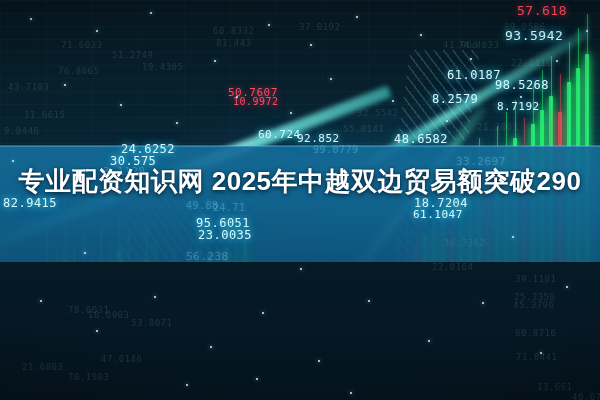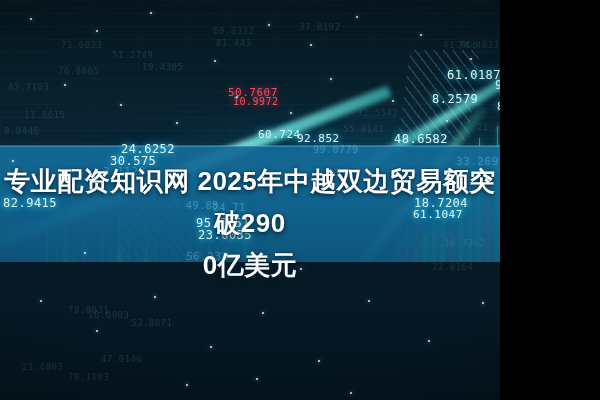--- a/index.html
+++ b/index.html
@@ -1,17 +1,17 @@
 <!DOCTYPE html>
 <html><head>
 <meta charset="utf-8">
 <style>
   html,body{margin:0;padding:0;background:#000;}
   #stage{
-    position:relative;width:500px;height:400px;overflow:hidden;
+    position:relative;width:600px;height:400px;overflow:hidden;
     font-family:"Liberation Sans","DejaVu Sans",sans-serif;
     background:#071a26;
   }
   
   .layer{position:absolute;inset:0;}
   .bg-base{
     background:
       radial-gradient(120% 90% at 72% 52%, rgba(12,110,150,.55) 0%, rgba(8,48,72,.25) 42%, rgba(4,20,32,0) 70%),
       linear-gradient(180deg,#071c29 0%,#08202e 34%,#0a2a3a 44%,#0b3248 52%,#072230 66%,#051721 100%);
   }
@@ -324,16 +324,15 @@
       <div class="speck" style="left: 300px; top: 268px; width: 2px; height: 2px;"></div>
       <div class="speck" style="left: 512px; top: 236px; width: 2px; height: 2px;"></div>
       <div class="speck" style="left: 566px; top: 286px; width: 2px; height: 2px;"></div>
       <div class="speck" style="left: 12px; top: 160px; width: 2px; height: 2px;"></div>
     </div>
 
   <div class="vignette"></div>
 
   <div class="headline">
     <span class="l1">专业配资知识网 2025年中越双边贸易额突破290</span>
-    <span class="l2">0亿美元</span>
   </div>
 
 </div>
 
 </body></html>

